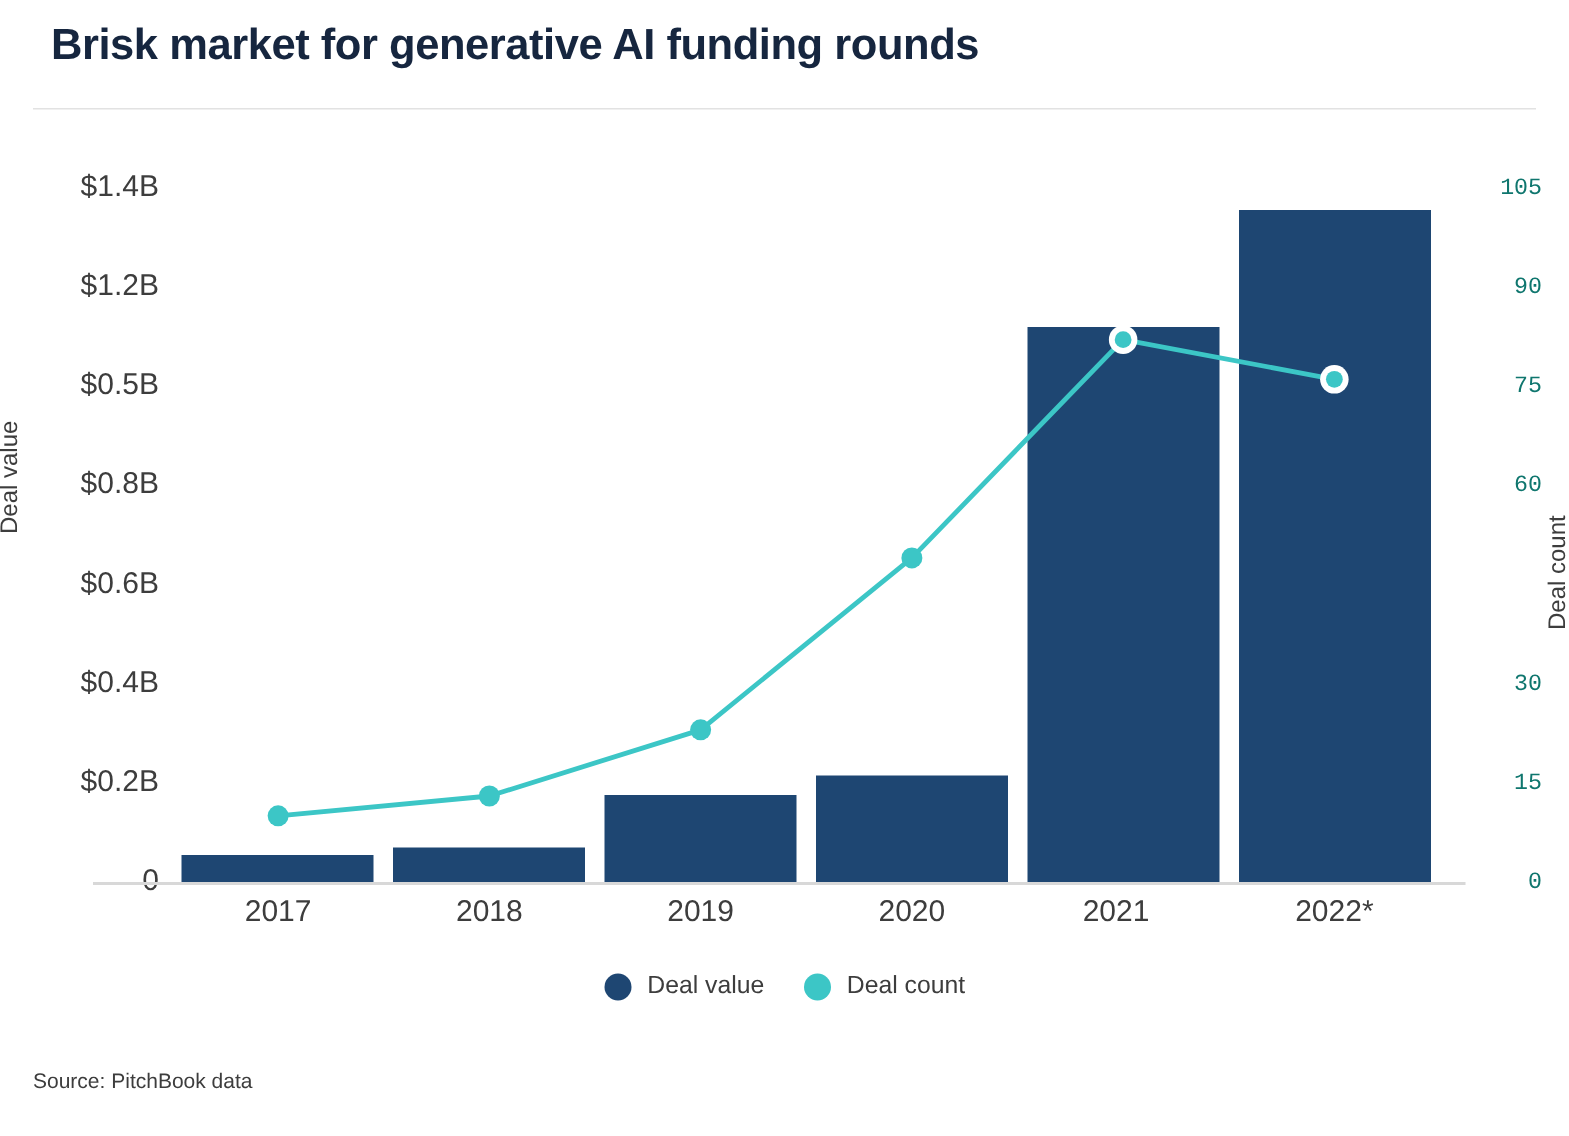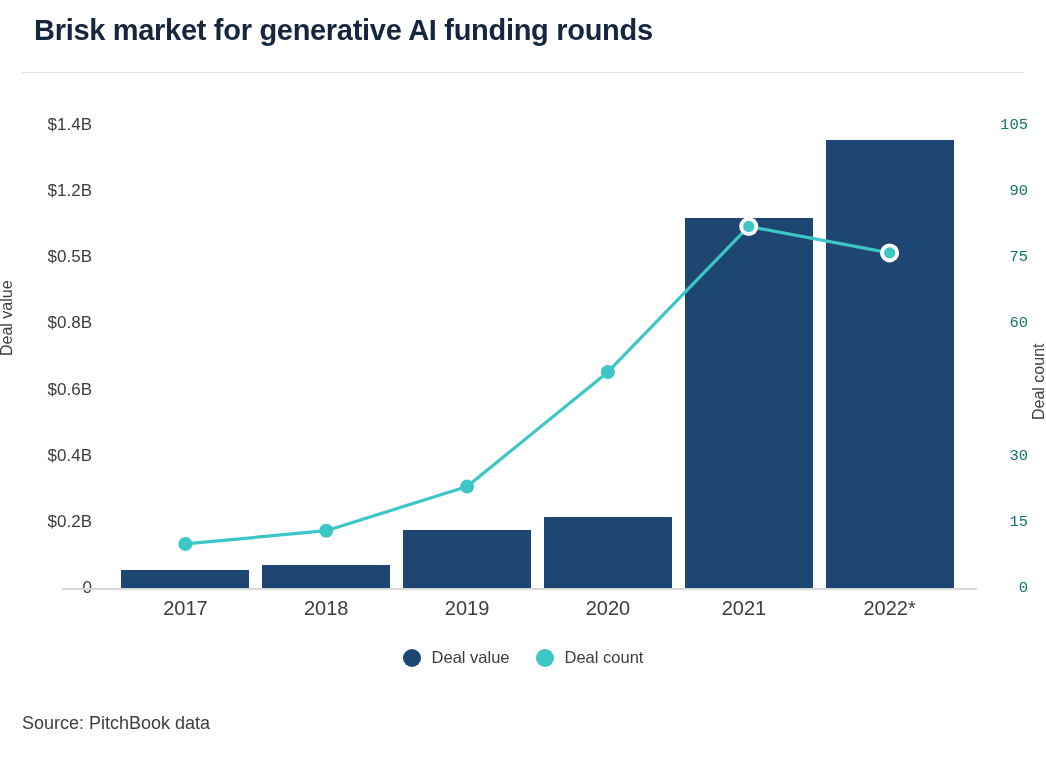--- a/index.html
+++ b/index.html
@@ -58,22 +58,22 @@
     top: 588px;
     width: 915px;
     height: 2px;
     background: #d8d8d8;
   }
   
   .ytick {
     position: absolute;
     text-align: right;
     width: 86px;
-    left: 6px;
-    font-size: 17px;
+    left: 20px;
+    font-size: 20px;
     color: #3d3d3d;
     transform: translateY(-50%);
     font-family: "Liberation Sans", sans-serif;
   }
   .ytick-r {
     position: absolute;
     text-align: right;
     width: 60px;
     left: 968px;
     font-size: 15.5px;
@@ -140,21 +140,21 @@
   }
   .legend-label {
     font-size: 16.5px;
     color: #3d3d3d;
   }
   
   .footnotes {
     position: absolute;
     left: 22px;
     top: 710px;
-    font-size: 18px;
+    font-size: 14px;
     color: #3d3d3d;
     line-height: 1.45;
   }
   .footnote-line { display: block; }
 </style>
 </head>
 <body>
 
 <div class="page">
 

